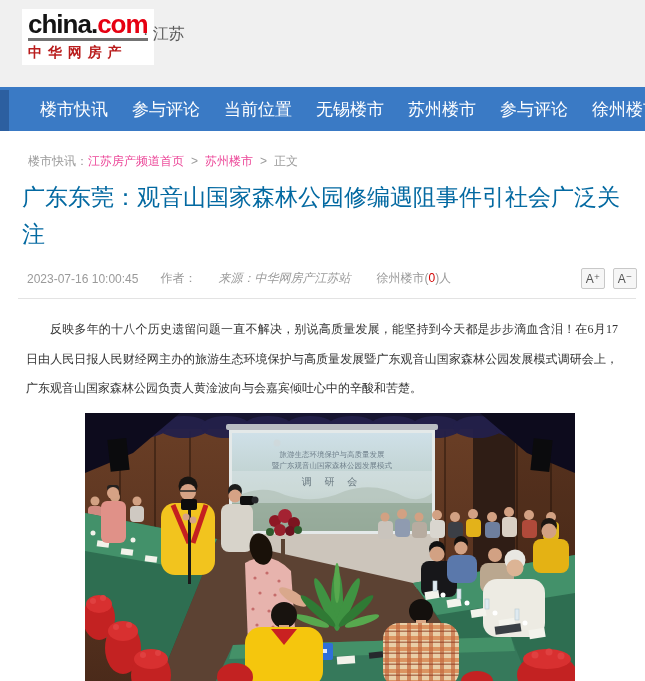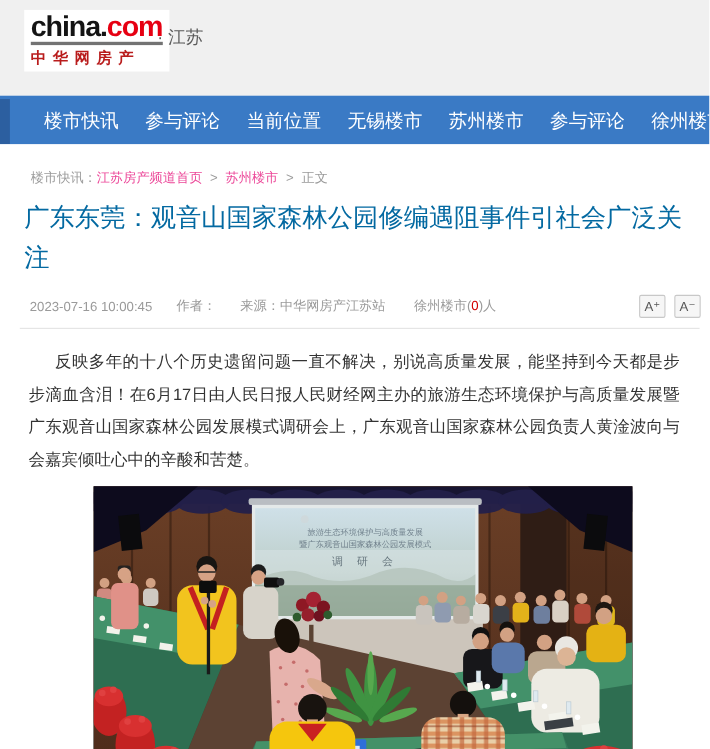--- a/index.html
+++ b/index.html
@@ -38,33 +38,33 @@
   
   .article-title {
     margin:9px 22px 0; font-size:23px; line-height:37px; font-weight:400;
     color:#0369a1; text-align:left;
   }
   .meta-row {
     display:flex; align-items:center; margin:15px 8px 0 27px;
     font-size:12px; color:#9a9a9a;
   }
   .meta-row .m { margin-right:22px; white-space:nowrap; }
-  .meta-row .src { margin-right:26px; }
+  .meta-row .src { margin-right:26px;font-style:italic; }
   .meta-row .count { color:#d20000; }
   .meta-spacer { flex:1; }
   .fbtn {
     width:24px; height:21px; margin-left:8px; padding:0;
     border:1px solid #c8c8c8; background:#f6f6f6; border-radius:2px;
     color:#555; font-size:12px; line-height:18px; text-align:center; cursor:pointer;
     font-family:"Liberation Sans","DejaVu Sans",sans-serif;
   }
   .divider { border:none; border-top:1px solid #e3e3e3; margin:9px 9px 0 18px; }
   .body-text {
-    margin:16px 27px 0 26px; font-size:15px; line-height:29.5px; color:#333;
-    text-align:justify; text-indent:24px;
+    margin:16px 27px 0 26px; font-size:12px; line-height:29.5px; color:#333;
+    text-align:justify; text-indent:24px;font-family:Liberation Serif, serif;
   }
   
   .article-photo {
     margin:9px 0 0 85px; width:490px; height:274px; overflow:hidden; background:#1a140f;
   }
   .article-photo svg { display:block; width:490px; height:274px; }
 </style>
 </head>
 <body>
 

